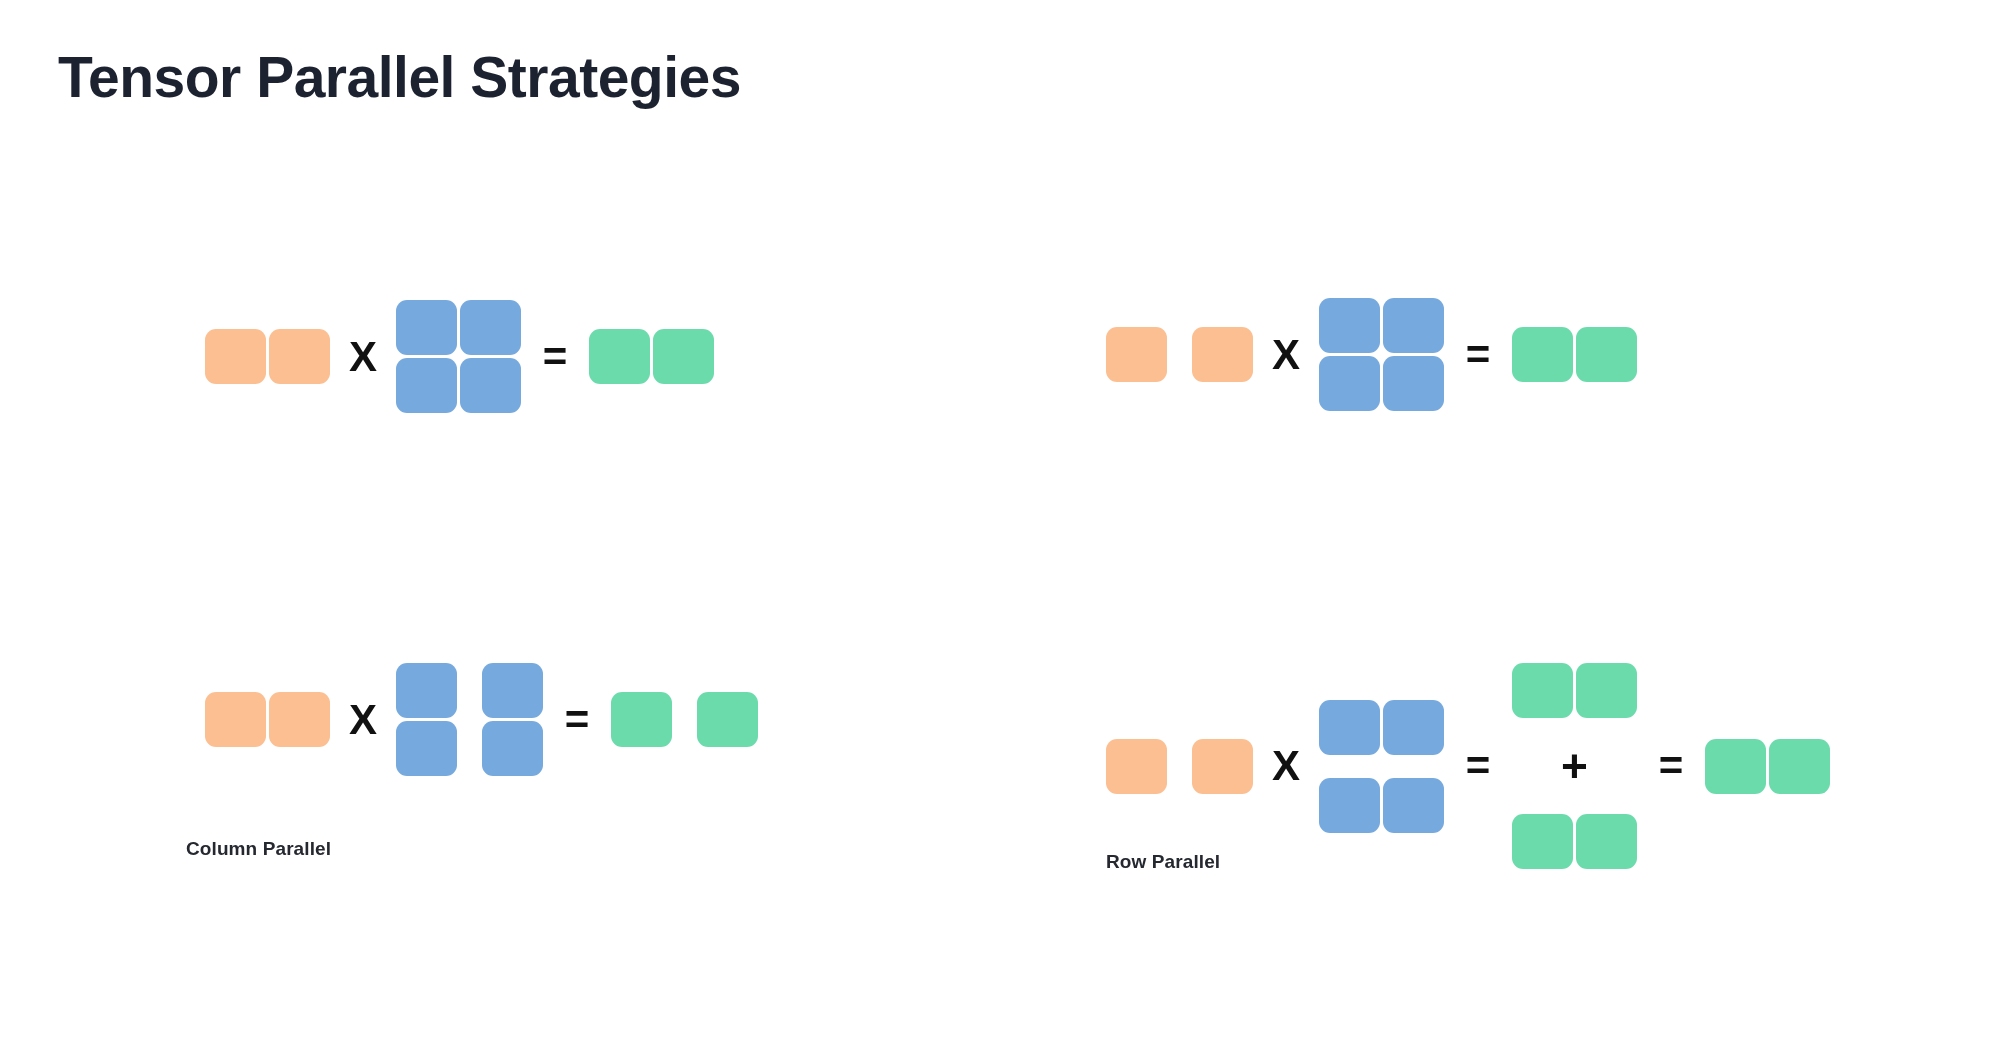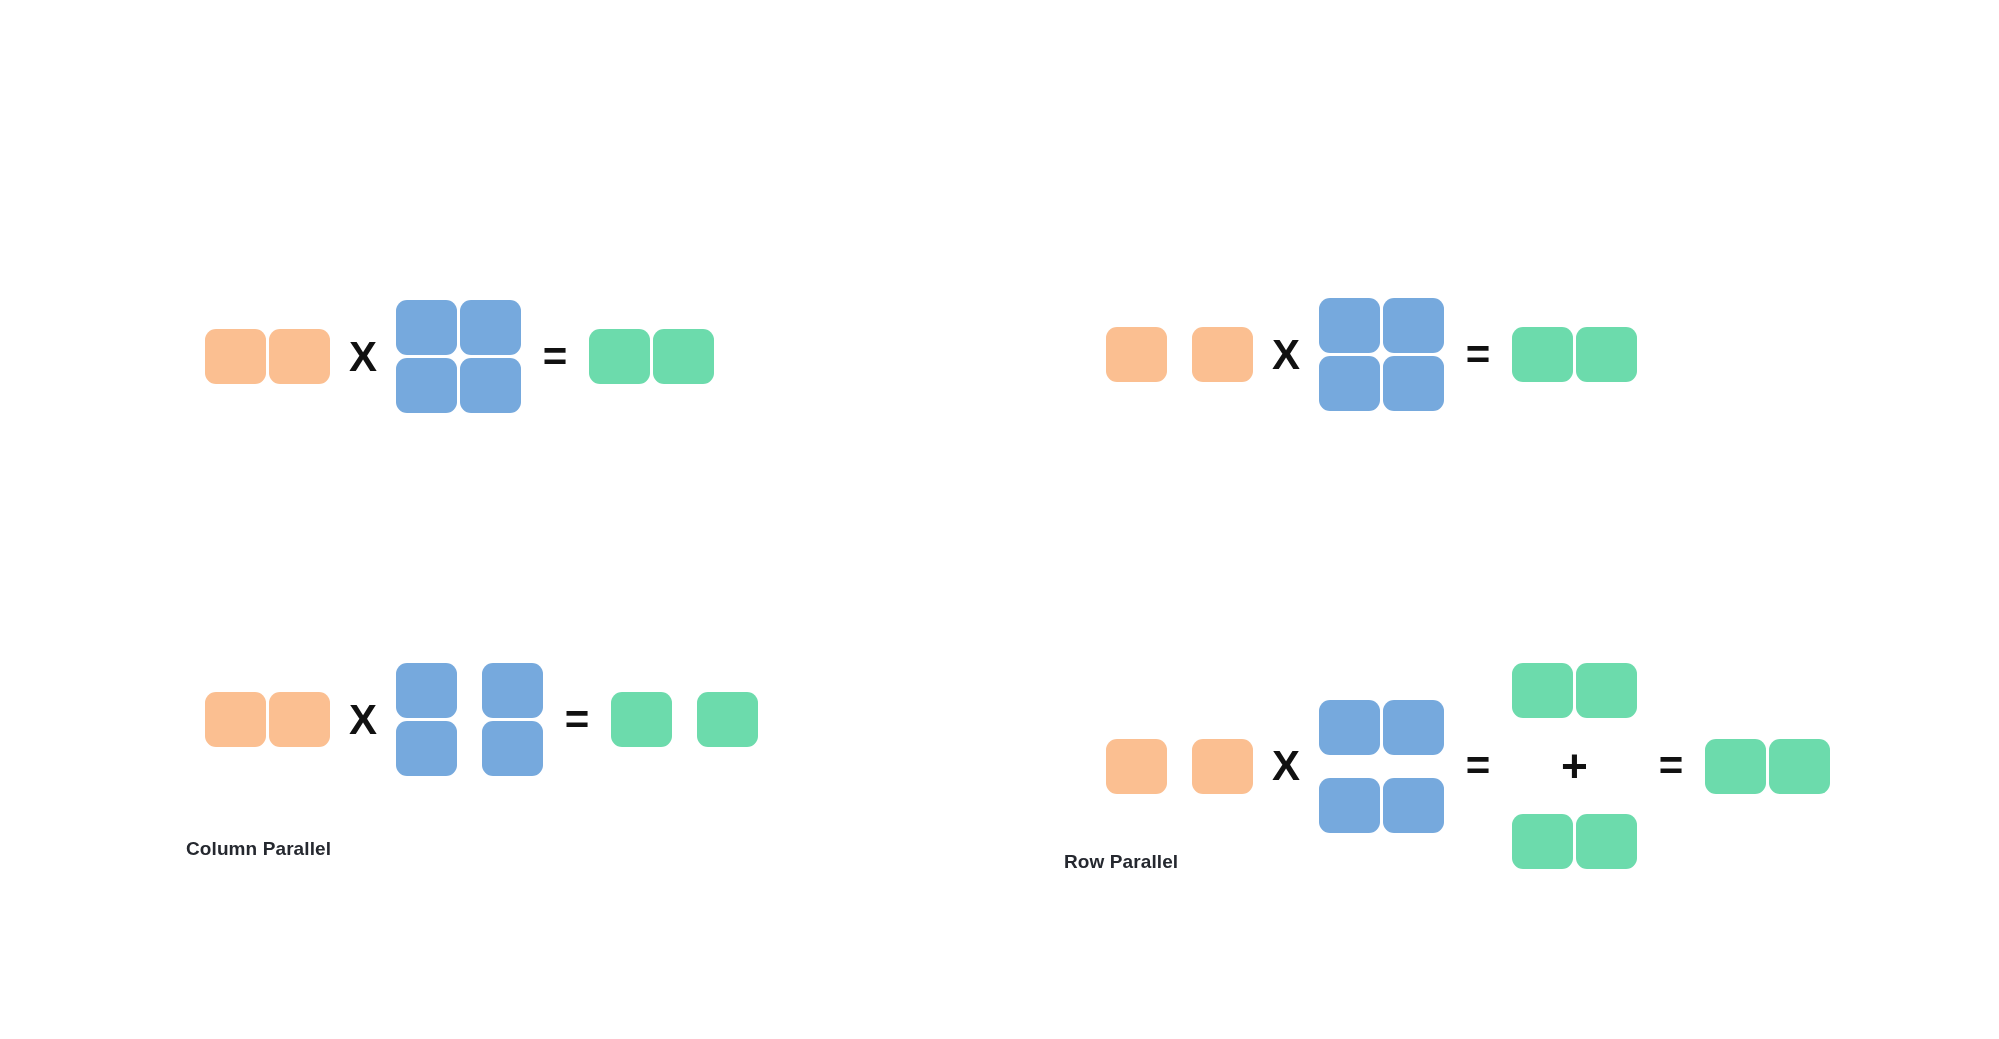--- a/index.html
+++ b/index.html
@@ -102,20 +102,21 @@
     color: #25282f;
     letter-spacing: 0.1px;
     white-space: nowrap;
   }
 </style>
 </head>
 <body>
 
 <div id="slide">
 
+  <div class="slide-title">Tensor Parallel Strategies</div>
 
   <div class="equation" style="left:205px; top:300px;">
     <div class="matrix gap-tight">
       <div class="mrow">
         <div class="cell orange"></div>
         <div class="cell orange"></div>
       </div>
     </div>
     <div class="op op-x">X</div>
     <div class="matrix gap-tight">
@@ -229,15 +230,15 @@
     </div>
     <div class="op op-eq">=</div>
     <div class="matrix gap-tight">
       <div class="mrow">
         <div class="cell green"></div>
         <div class="cell green"></div>
       </div>
     </div>
   </div>
 
-  <div class="caption" style="left:1064px; top:851px;">Row Parallel</div>
+  <div class="caption" style="left:1106px; top:851px;">Row Parallel</div>
 
 </div>
 
 </body></html>

